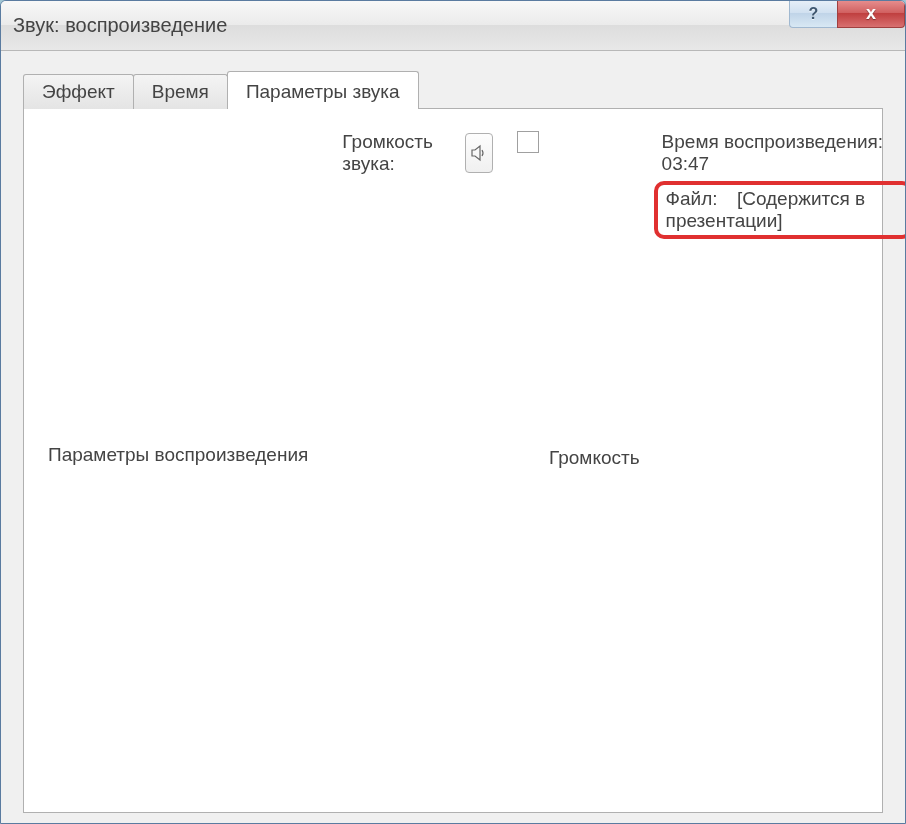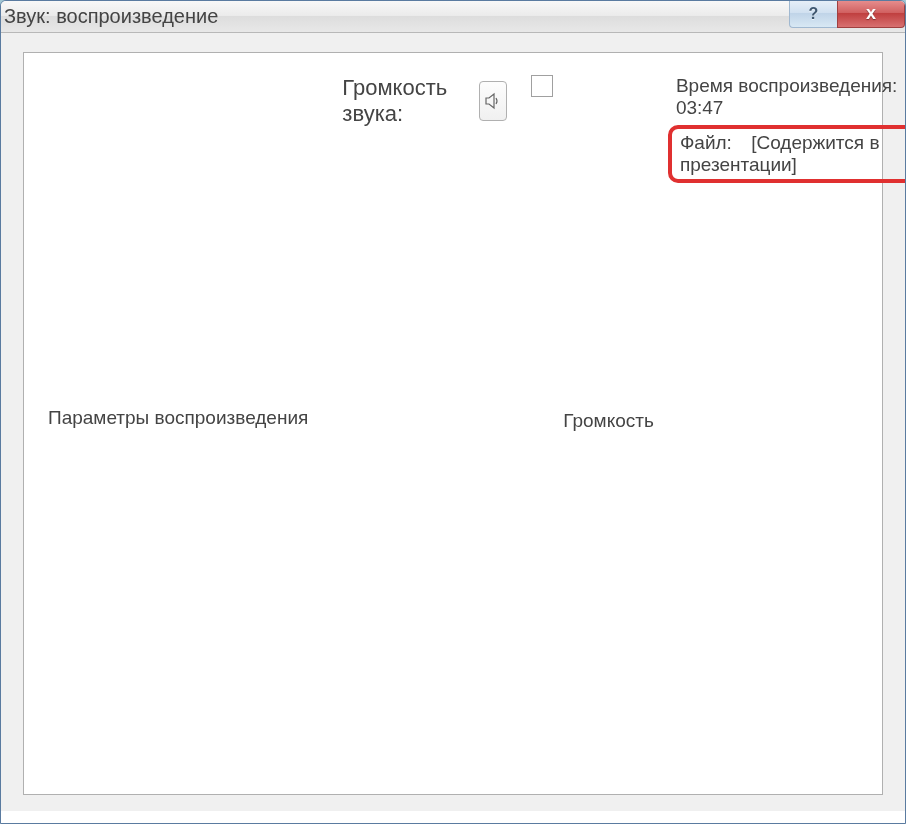--- a/index.html
+++ b/index.html
@@ -17,26 +17,26 @@
     .window {
       width: 100%;
       height: 100%;
       background: #fff;
       border: 1px solid #5a7ba0;
       border-radius: 6px 6px 0 0;
       overflow: hidden;
       box-shadow: 0 0 8px rgba(0,0,0,0.3);
     }
     .titlebar {
-      height: 32px;
+      height: 50px;
       background: linear-gradient(to bottom, #f8f8f8 0%, #ebebeb 48%, #dddddd 50%, #e8e8e8 100%);
       border-bottom: 1px solid #b8b8b8;
       display: flex;
       align-items: center;
-      padding: 0 0 0 3px;
+      padding: 0 0 0 12px;
       position: relative;
     }
     .titlebar-title {
       font-size: 20px;
       color: #444;
       font-weight: 400;
     }
     .titlebar-buttons {
       position: absolute;
       right: 0;
@@ -147,21 +147,21 @@
     }
     .group-content {
       padding-left: 24px;
       margin-bottom: 18px;
     }
     .row {
       display: flex;
       align-items: center;
     }
     .label {
-      font-size: 22px;
+      font-size: 19px;
       color: #444;
     }
     .volume-btn {
       width: 40px;
       height: 40px;
       border: 1px solid #b0b0b0;
       border-radius: 4px;
       background: linear-gradient(to bottom, #fdfdfd, #f0f0f0);
       display: flex;
       align-items: center;
@@ -239,20 +239,31 @@
         <span class="glyph">?</span>
       </div>
       <div class="titlebar-btn close">
         <span class="glyph">x</span>
       </div>
     </div>
   </div>
 
   <div class="window-body">
 
+    <div class="tab-strip">
+      <div class="tab">
+        <span>Эффект</span>
+      </div>
+      <div class="tab">
+        <span>Время</span>
+      </div>
+      <div class="tab active">
+        <span>Параметры звука</span>
+      </div>
+    </div>
 
     <div class="tab-panel">
 
       <div class="group-header">
         <span class="group-label">Параметры воспроизведения</span>
         <div class="group-line"></div>
       </div>
       <div class="group-content">
         <div class="row">
           <span class="label">Громкость звука:</span>

